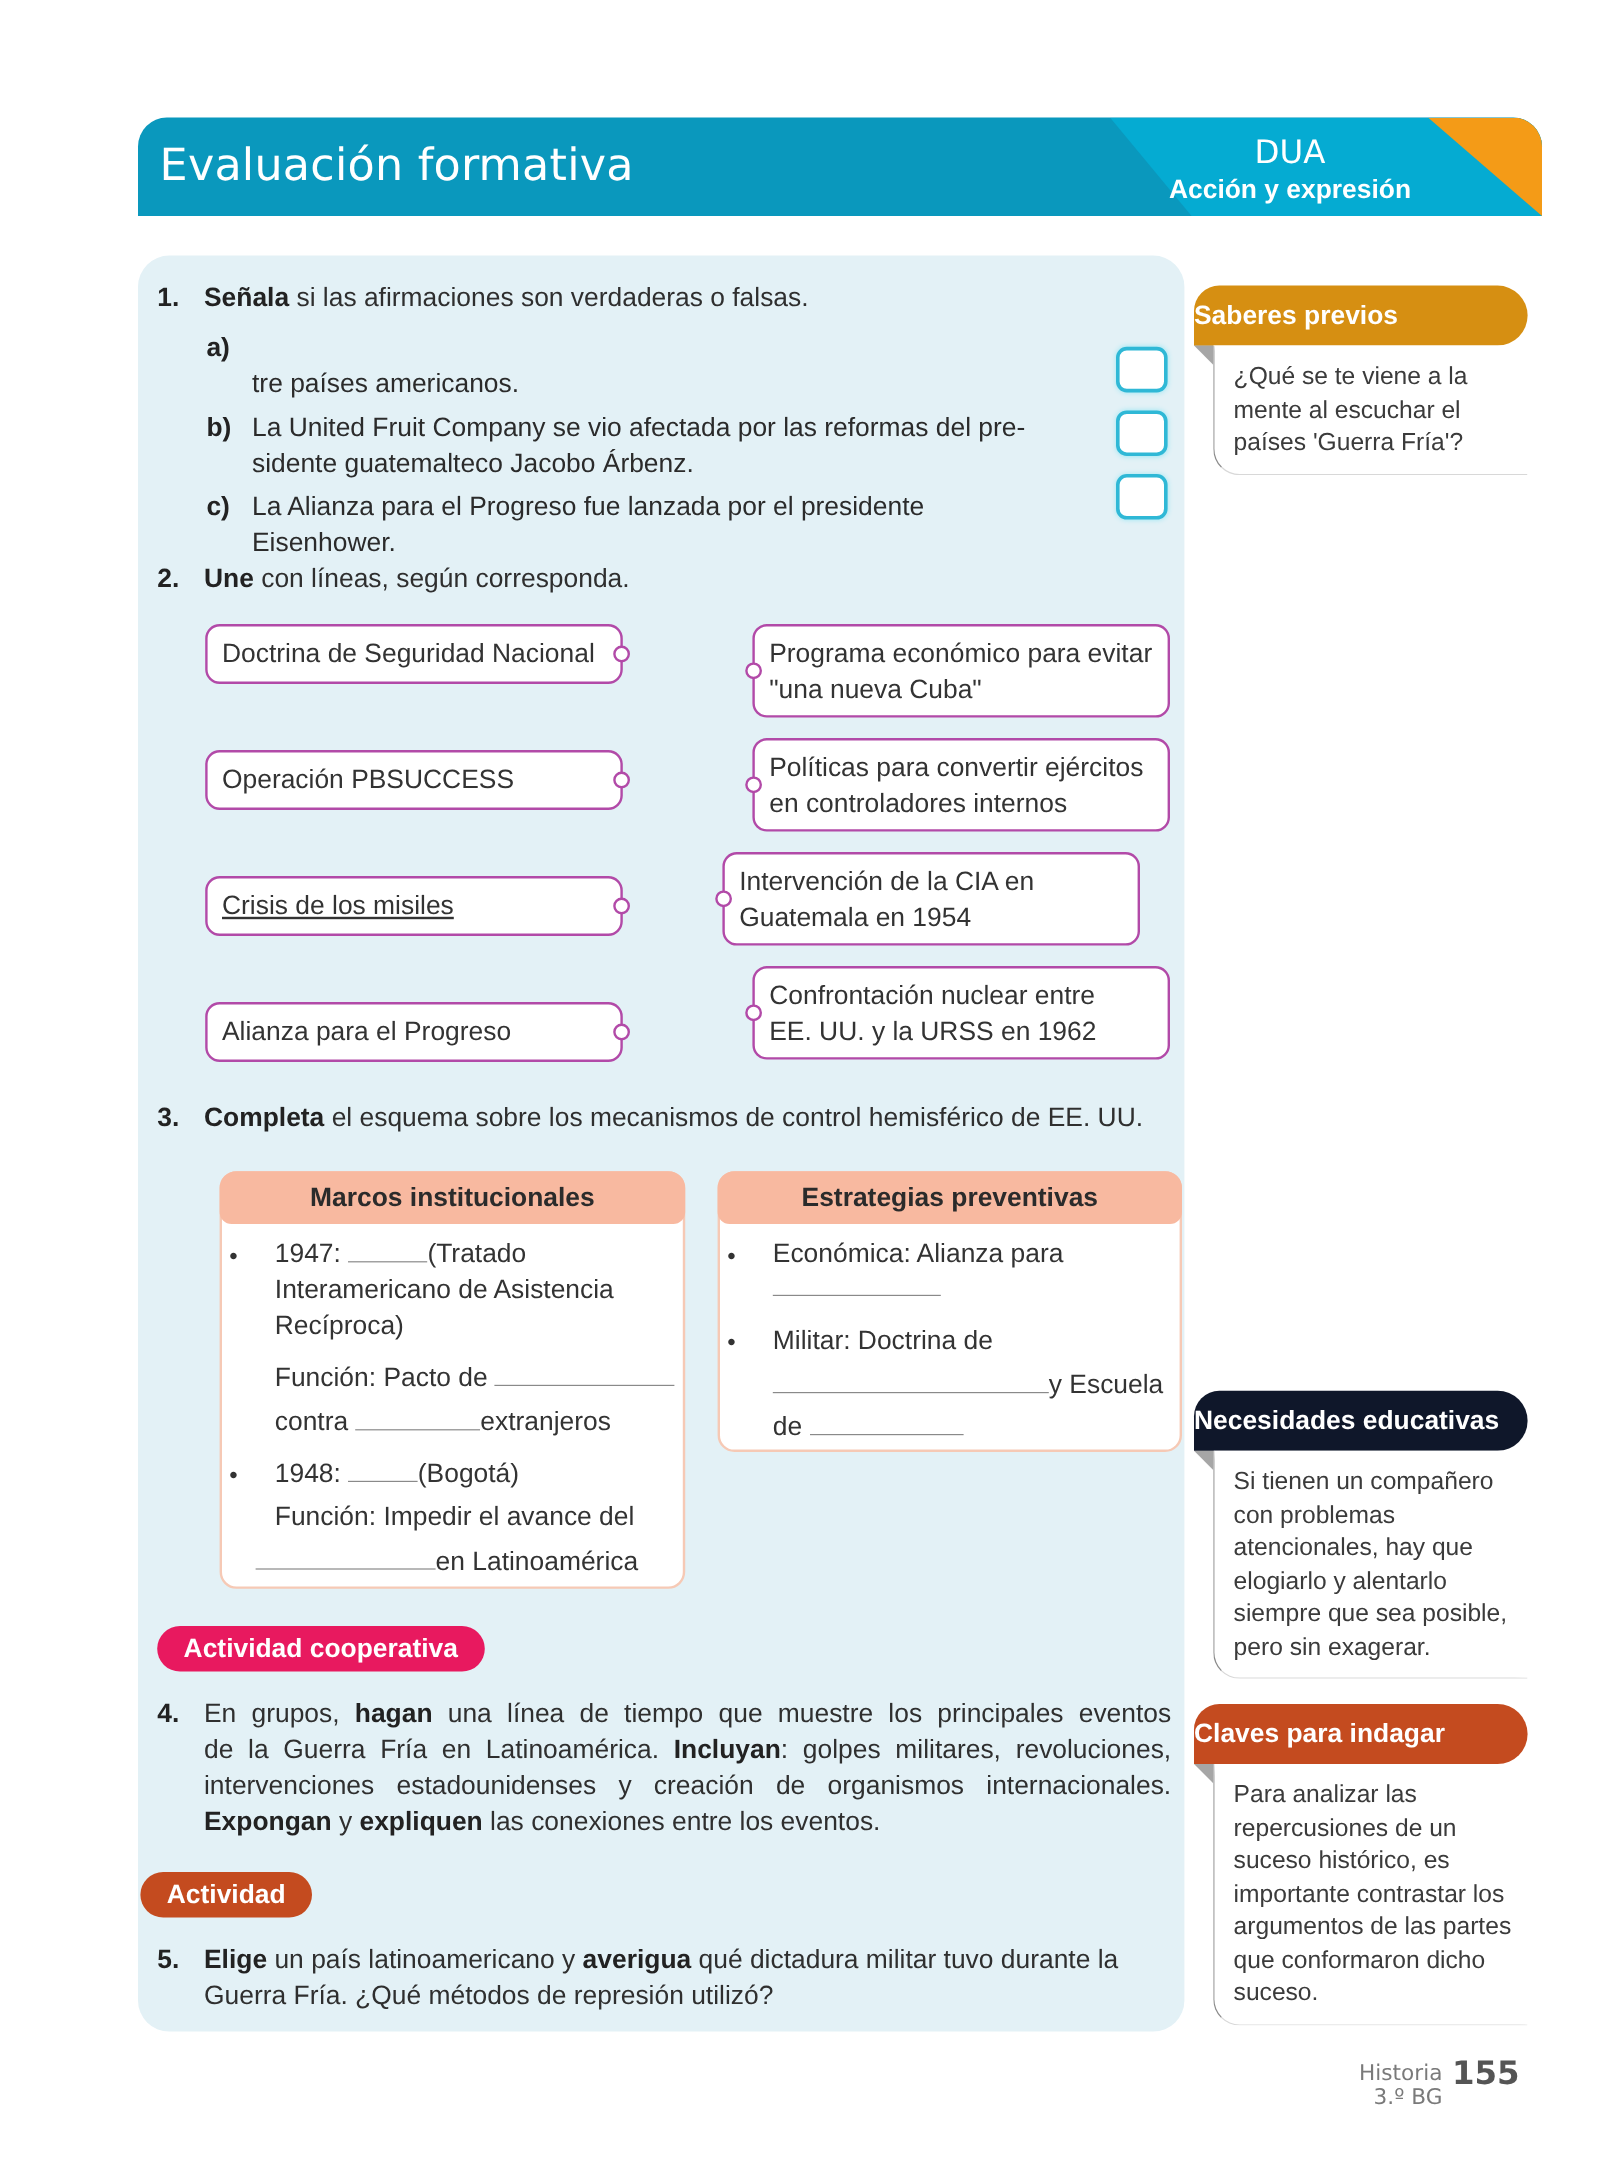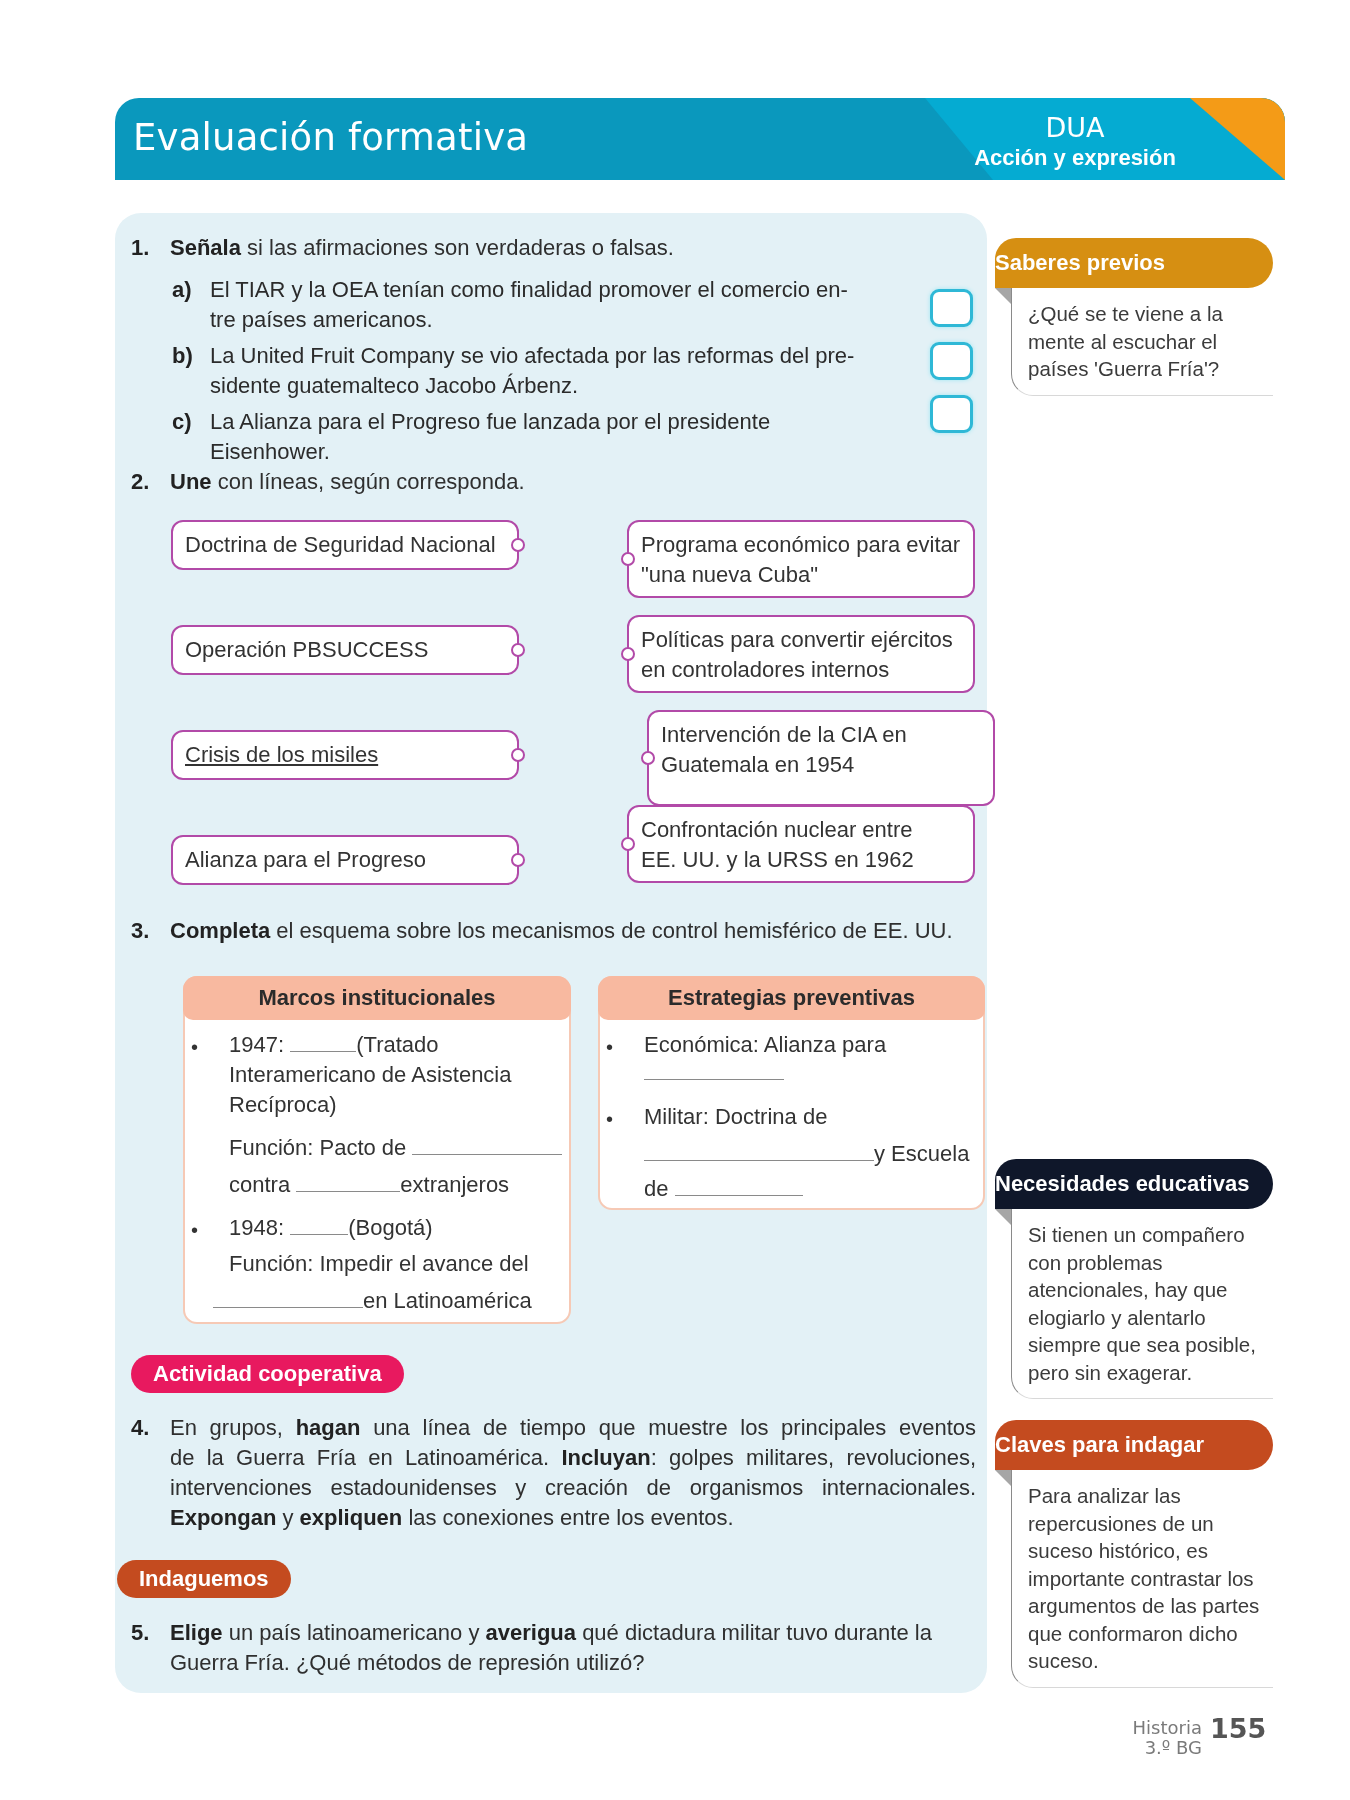--- a/index.html
+++ b/index.html
@@ -87,21 +87,21 @@
 
 <div class="panel">
 
   <div class="q" style="left:16px; top:20px; width:840px; height:30px;">
     <span class="num">1.</span>
     <span class="body"><b>Señala</b><span> si las afirmaciones son verdaderas o falsas.</span></span>
   </div>
 
   <div class="tf-item" style="top:62px; height:60px;">
     <span class="lt">a)</span>
-    <span class="tx"><span>El TIAR y la OEA tenían como finalidad promover el comercio en-</span><br><span>tre países americanos.</span></span>
+    <span class="tx"><br><span>tre países americanos.</span></span>
   </div>
   <div class="tf-item" style="top:128px; height:60px;">
     <span class="lt">b)</span>
     <span class="tx"><span>La United Fruit Company se vio afectada por las reformas del pre-</span><br><span>sidente guatemalteco Jacobo Árbenz.</span></span>
   </div>
   <div class="tf-item" style="top:194px; height:30px;">
     <span class="lt">c)</span>
     <span class="tx">La Alianza para el Progreso fue lanzada por el presidente Eisenhower.</span>
   </div>
 
@@ -132,21 +132,21 @@
   </div>
 
   <div class="mbox right" style="left:512px; top:307px; width:348px; height:78px;">
     <span class="dot"></span>
     <span><span>Programa económico para evitar</span><br><span>"una nueva Cuba"</span></span>
   </div>
   <div class="mbox right" style="left:512px; top:402px; width:348px; height:78px;">
     <span class="dot"></span>
     <span><span>Políticas para convertir ejércitos</span><br><span>en controladores internos</span></span>
   </div>
-  <div class="mbox right" style="left:532px; top:497px; width:348px; height:96px;">
+  <div class="mbox right" style="left:487px; top:497px; width:348px; height:78px;">
     <span class="dot"></span>
     <span><span>Intervención de la CIA en</span><br><span>Guatemala en 1954</span></span>
   </div>
   <div class="mbox right" style="left:512px; top:592px; width:348px; height:78px;">
     <span class="dot"></span>
     <span><span>Confrontación nuclear entre</span><br><span>EE. UU. y la URSS en 1962</span></span>
   </div>
 
   <div class="q" style="left:16px; top:703px; width:840px; height:30px;">
     <span class="num">3.</span>
@@ -187,21 +187,21 @@
     </div>
     <div class="body" style="top:30px; width:806px; text-align:justify; text-align-last:justify;">
       <span>de la Guerra Fría en Latinoamérica. </span><b>Incluyan</b><span>: golpes militares, revoluciones,</span>
     </div>
     <div class="body" style="top:60px; width:806px; text-align:justify; text-align-last:justify;">intervenciones estadounidenses y creación de organismos internacionales.</div>
     <div class="body" style="top:90px; width:806px;">
       <b>Expongan</b><span> y </span><b>expliquen</b><span> las conexiones entre los eventos.</span>
     </div>
   </div>
 
-  <div class="pill" style="left:2px; top:1347px; background:#c44b1f;">Indaguemos</div>
+  <div class="pill" style="left:2px; top:1347px; background:#c44b1f;">Actividad</div>
 
   <div class="q" style="left:16px; top:1405px; width:860px; height:60px;">
     <span class="num">5.</span>
     <div class="body" style="width:806px;">
       <b>Elige</b><span> un país latinoamericano y </span><b>averigua</b><span> qué dictadura militar tuvo durante la</span>
     </div>
     <div class="body" style="top:30px; width:806px;">Guerra Fría. ¿Qué métodos de represión utilizó?</div>
   </div>
 </div>
 

